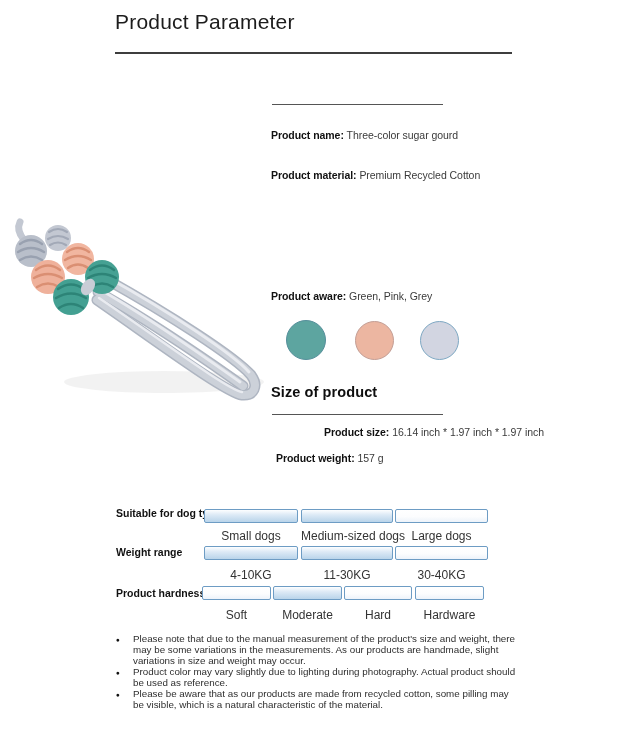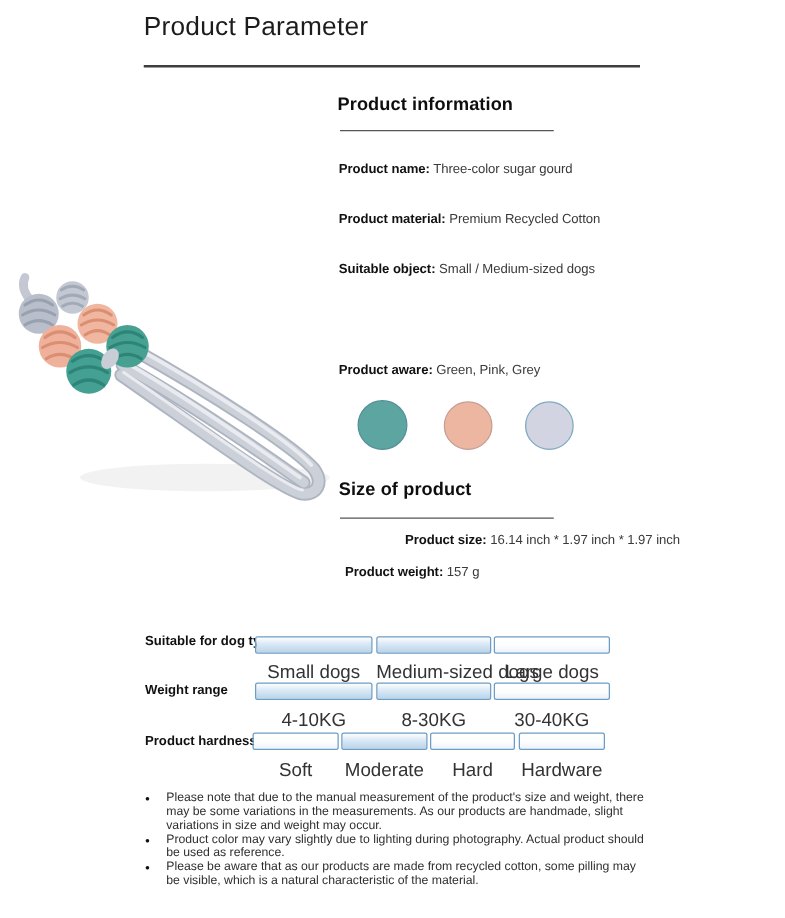--- a/index.html
+++ b/index.html
@@ -25,21 +25,21 @@
 
   .rowlabel { position:absolute; left:116px; margin:0; font-size:10.5px; font-weight:700; color:#111; white-space:nowrap; }
   .bar {
     position:absolute; height:14px; box-sizing:border-box;
     border:1px solid #6d9cc4; border-radius:2px;
     background:linear-gradient(180deg,#ffffff 0%,#fcfdfe 55%,#edf3fa 100%);
   }
   .bar.filled {
     background:linear-gradient(180deg,#fdfeff 0%,#ddeaf6 40%,#b9d4ea 100%);
   }
-  .cap { position:absolute; margin:0; font-size:15px; color:#333; text-align:center; white-space:nowrap; }
+  .cap { position:absolute; margin:0; font-size:12px; color:#333; text-align:center; white-space:nowrap; }
 
   .notes { position:absolute; left:112px; top:633px; width:404px; margin:0; padding:0; list-style:none;
            font-size:9.8px; line-height:11px; color:#2e2e2e; }
   .notes li { position:relative; padding-left:21px; }
   .notes li::before { content:"●"; position:absolute; left:4px; top:1px; font-size:6.5px; color:#111; }
 </style>
 </head>
 <body>
 
 <div class="page">
@@ -82,26 +82,24 @@
       <circle r="18" fill="#43a092"></circle>
       <path d="M-13 -8 Q0 -17 13 -8 M-15 1 Q0 -8 15 1 M-12 11 Q0 3 12 11" stroke="#2d8477" stroke-width="2.6" fill="none" stroke-linecap="round"></path>
     </g>
     <g transform="translate(100,61)">
       <circle r="17" fill="#46a193"></circle>
       <path d="M-12 -7 Q0 -16 12 -7 M-14 1 Q0 -7 14 1 M-11 10 Q0 3 11 10" stroke="#2d8477" stroke-width="2.5" fill="none" stroke-linecap="round"></path>
     </g>
     <ellipse cx="86" cy="71" rx="6" ry="9" transform="rotate(35 86 71)" fill="#c9cdd6"></ellipse>
   </svg>
 
-  <h2 class="sec-title" style="left:270px; top:76px;">Product information</h2>
   <div class="sec-rule" style="left:272px; top:104px; width:171px;"></div>
 
   <p class="info-row" style="top:129px;"><b>Product name:</b> <span>Three-color sugar gourd</span></p>
   <p class="info-row" style="top:169px;"><b>Product material:</b> <span>Premium Recycled Cotton</span></p>
-  <p class="info-row" style="top:209px;"><b>Suitable object:</b> <span>Small / Medium-sized dogs</span></p>
   <p class="info-row" style="top:290px;"><b>Product aware:</b> <span>Green, Pink, Grey</span></p>
 
   <span class="swatch" style="left: 286px; top: 320px; width: 40px; height: 40px; background-color: rgb(93, 165, 160); border-color: rgb(86, 143, 155);"></span>
   <span class="swatch" style="left: 355px; top: 321px; background-color: rgb(236, 182, 161); border-color: rgb(195, 158, 149);"></span>
   <span class="swatch" style="left: 420px; top: 321px; background-color: rgb(210, 213, 225); border-color: rgb(126, 168, 195);"></span>
 
   <h2 class="sec-title" style="left:271px; top:384px;">Size of product</h2>
   <div class="sec-rule" style="left:272px; top:414px; width:171px;"></div>
 
   <p class="info-row" style="left:276px; top:426px;padding-left:48px;"><b>Product size:</b> <span>16.14 inch * 1.97 inch * 1.97 inch</span></p>
@@ -113,21 +111,21 @@
   <div class="bar" style="left:395px; top:509px; width:93px;"></div>
   <p class="cap" style="left:204px; top:529px; width:94px;">Small dogs</p>
   <p class="cap" style="left:301px; top:529px; width:92px;">Medium-sized dogs</p>
   <p class="cap" style="left:395px; top:529px; width:93px;">Large dogs</p>
 
   <p class="rowlabel" style="top:546px;">Weight range</p>
   <div class="bar filled" style="left:204px; top:546px; width:94px;"></div>
   <div class="bar filled" style="left:301px; top:546px; width:92px;"></div>
   <div class="bar" style="left:395px; top:546px; width:93px;"></div>
   <p class="cap" style="left:204px; top:568px; width:94px;">4-10KG</p>
-  <p class="cap" style="left:301px; top:568px; width:92px;">8-30KG</p>
+  <p class="cap" style="left:301px; top:568px; width:92px;">11-30KG</p>
   <p class="cap" style="left:395px; top:568px; width:93px;">30-40KG</p>
 
   <p class="rowlabel" style="top:587px;">Product hardness</p>
   <div class="bar" style="left:202px; top:586px; width:69px;"></div>
   <div class="bar filled" style="left:273px; top:586px; width:69px;"></div>
   <div class="bar" style="left:344px; top:586px; width:68px;"></div>
   <div class="bar" style="left:415px; top:586px; width:69px;"></div>
   <p class="cap" style="left:202px; top:608px; width:69px;">Soft</p>
   <p class="cap" style="left:273px; top:608px; width:69px;">Moderate</p>
   <p class="cap" style="left:344px; top:608px; width:68px;">Hard</p>

